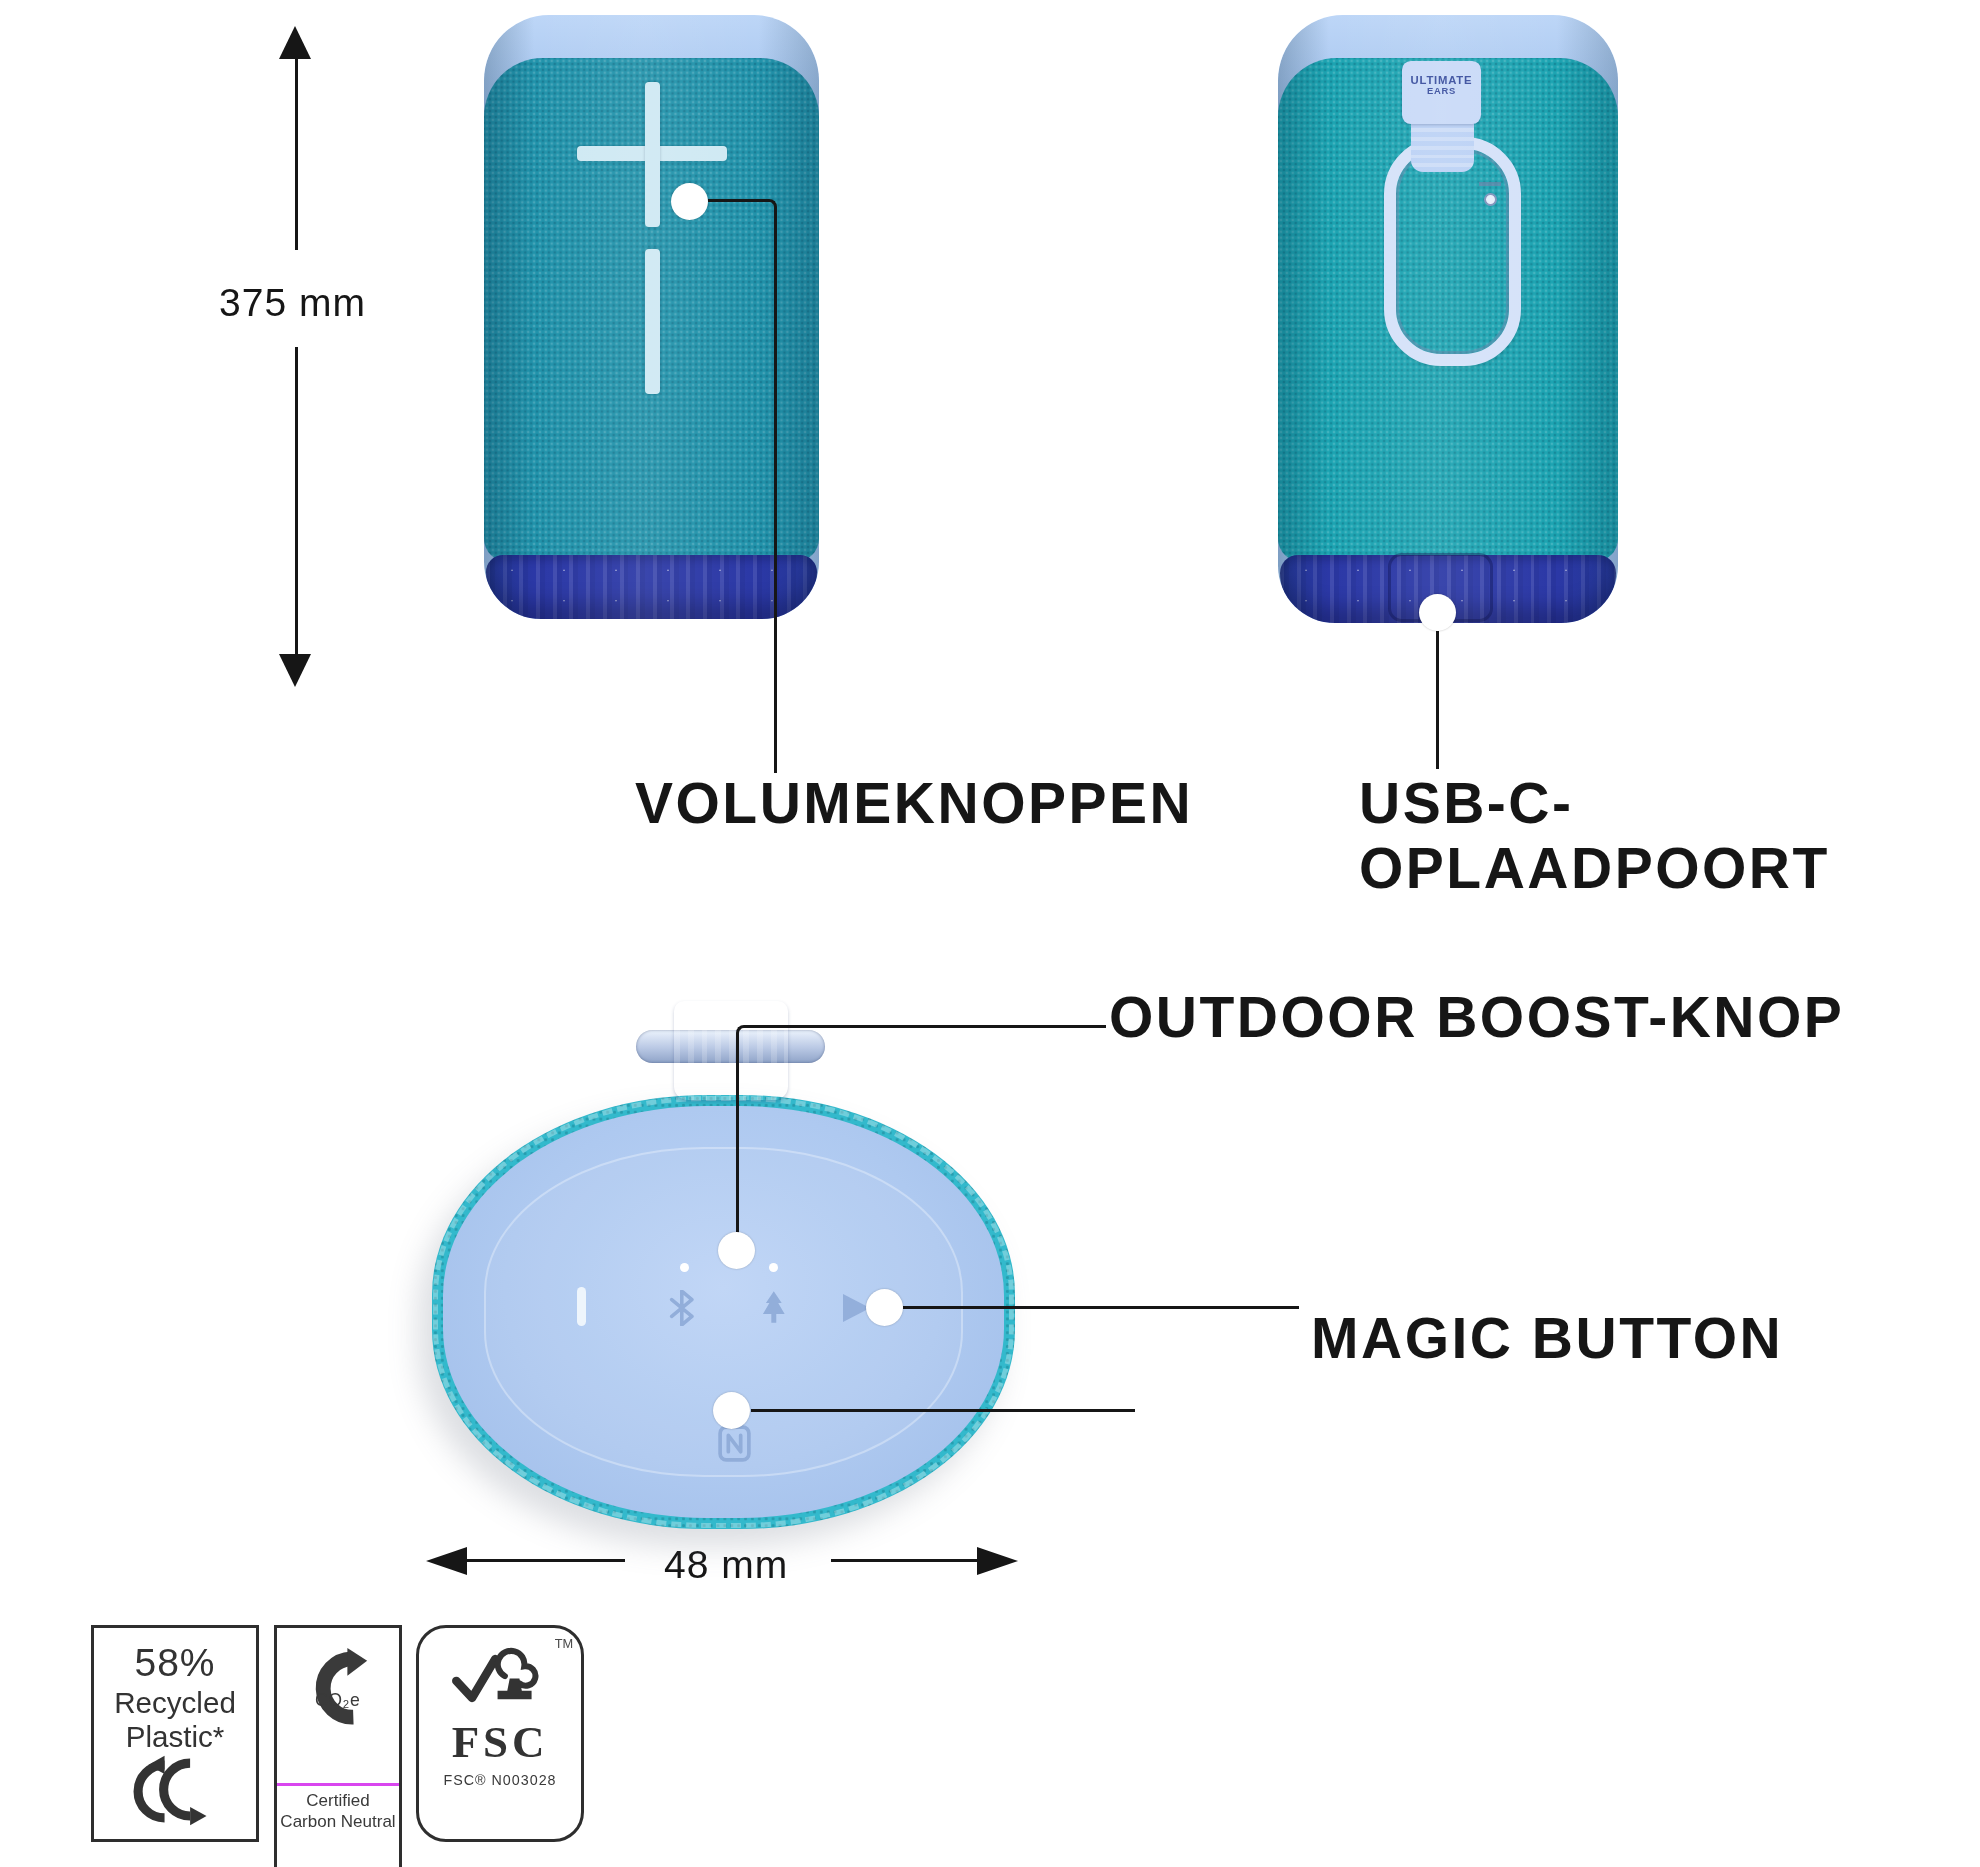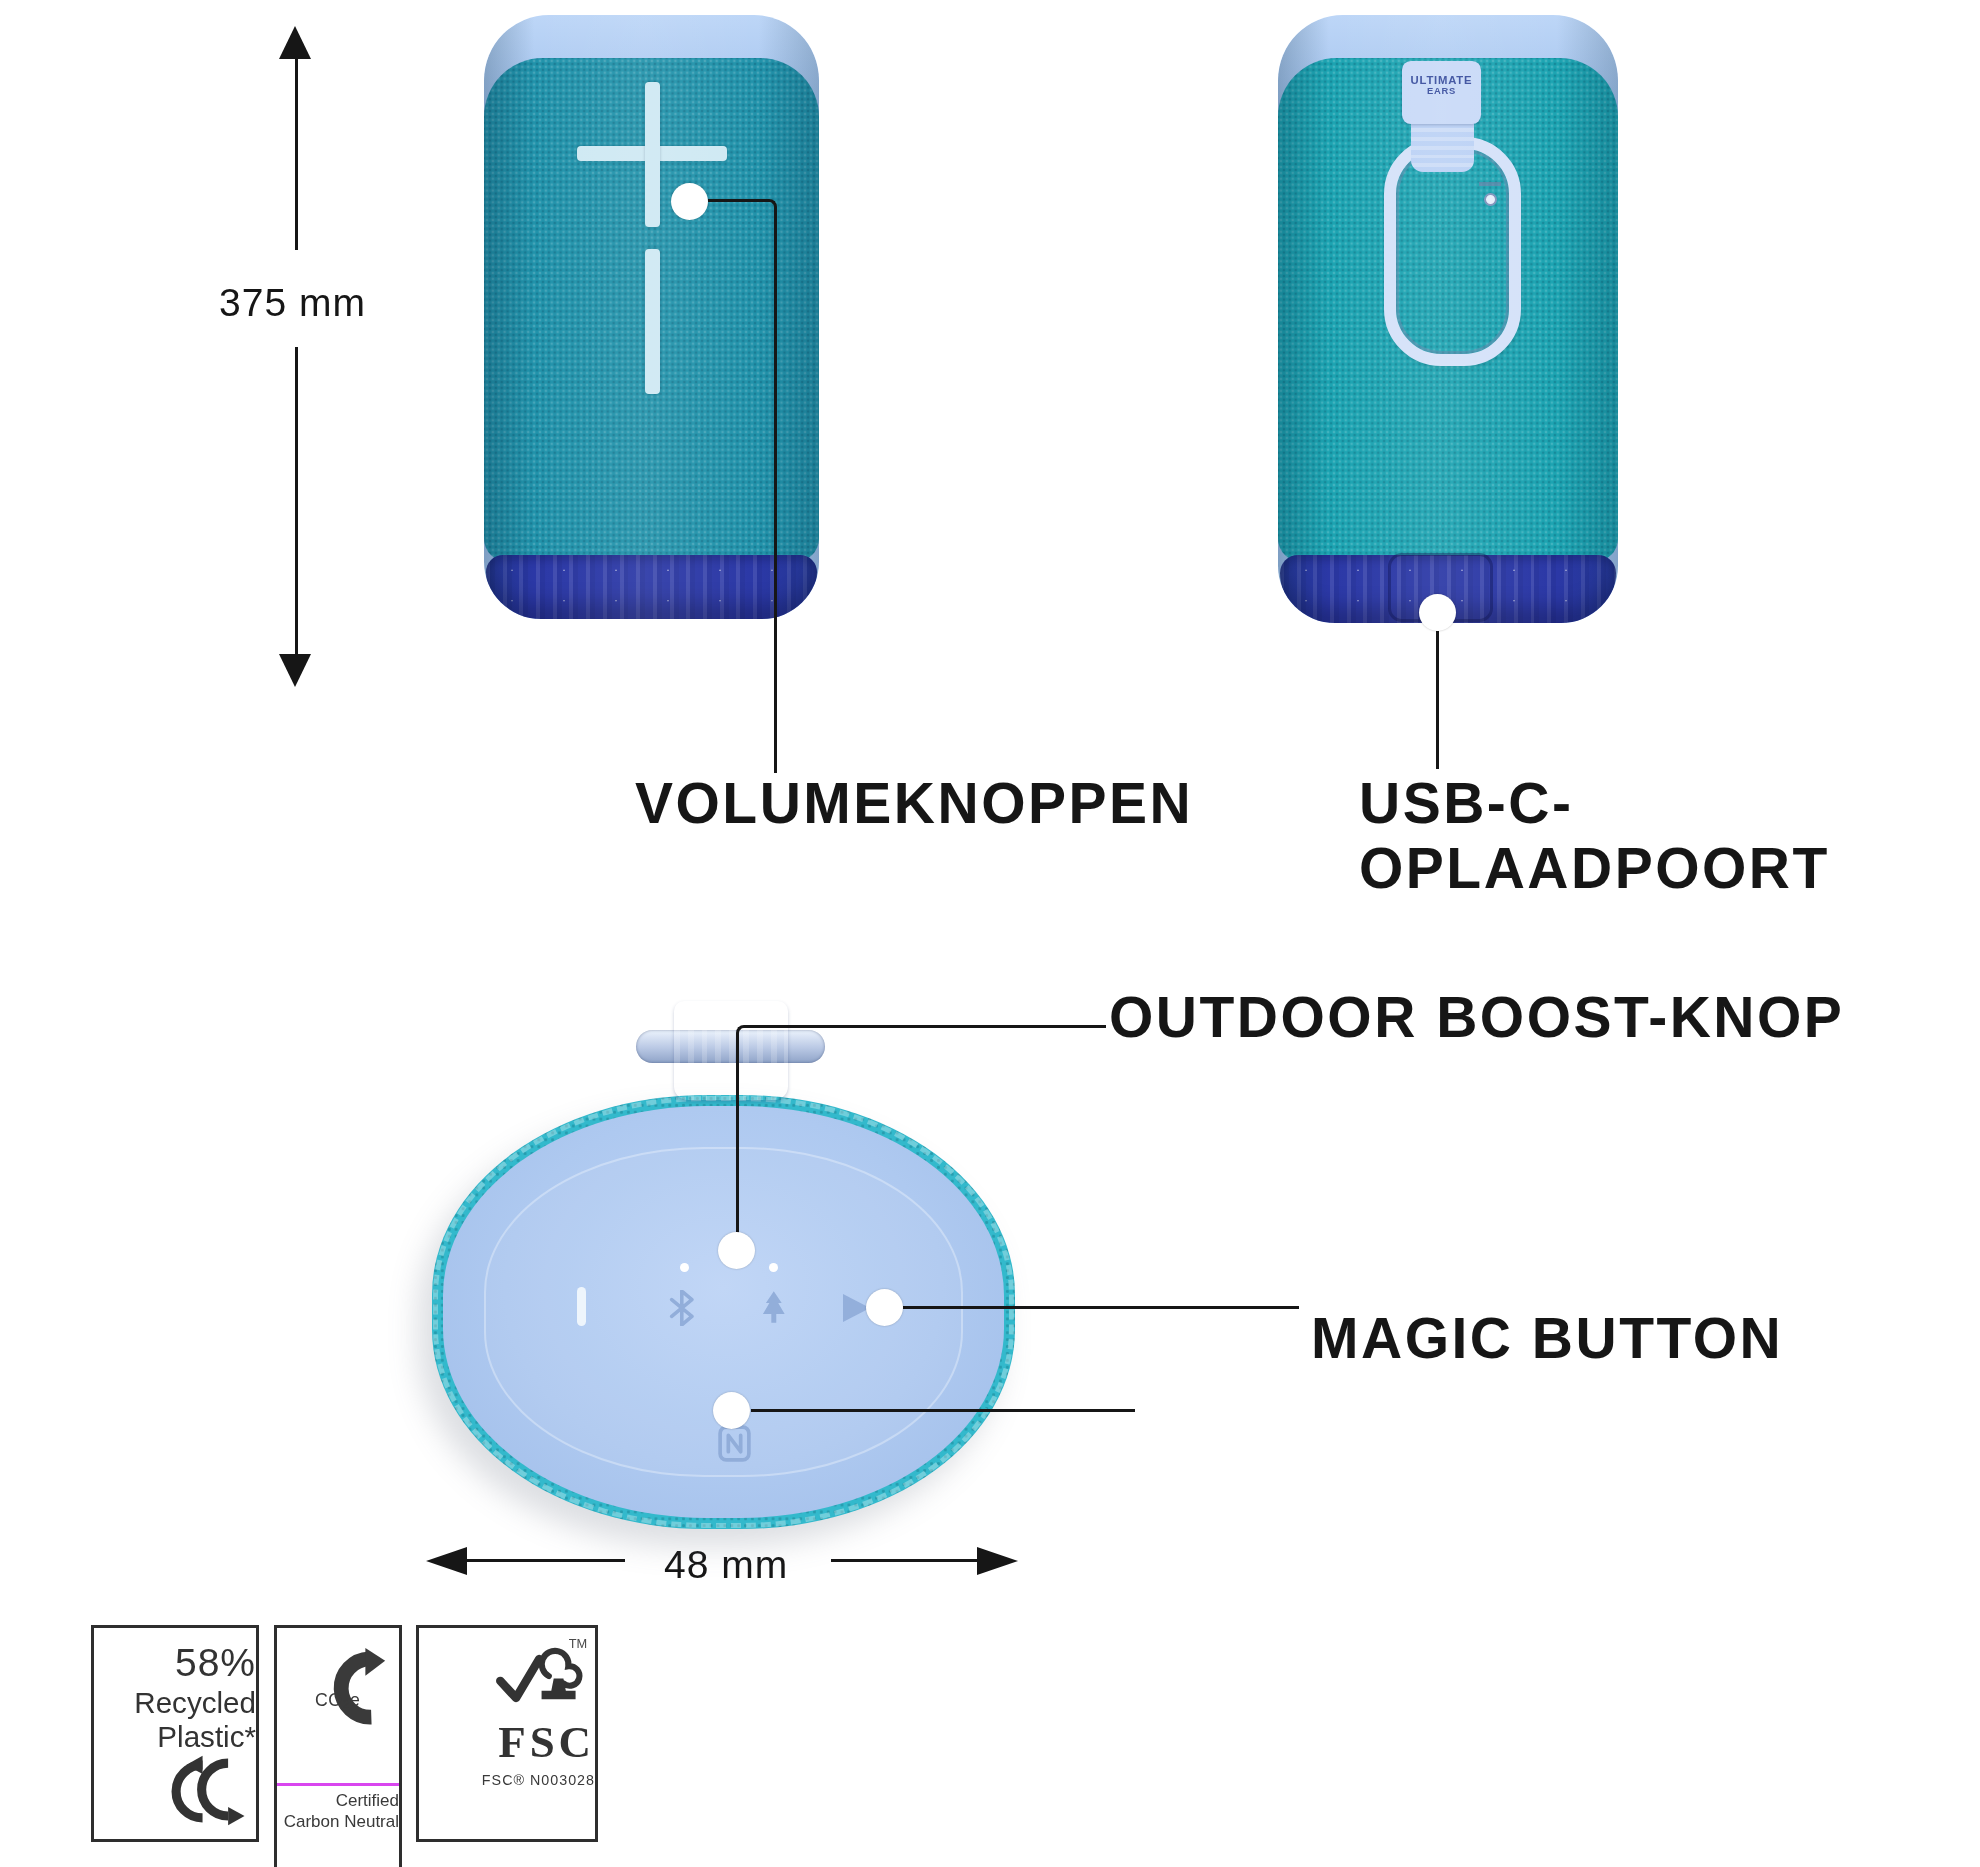--- a/index.html
+++ b/index.html
@@ -83,21 +83,21 @@
        background-image:repeating-linear-gradient(90deg,rgba(255,255,255,.18) 0 5.9px,transparent 5.9px 13.8px);}
   .power-bar{position:absolute;left:577px;top:1287px;width:8.9px;height:39px;border-radius:4.9px;
        background:#eef5fc;z-index:6;}
   .play-tri{position:absolute;left:843px;top:1294px;width:0;height:0;z-index:6;
        border-left:27.6px solid var(--icon-blue);border-top:14.8px solid transparent;
        border-bottom:14.8px solid transparent;opacity:.9;}
   .face-icon{position:absolute;z-index:6;opacity:.92;}
 
   
   .badge{position:absolute;border:3.9px solid #2e2e2e;background:#fff;z-index:2;
-         color:var(--badge-ink);text-align:right;box-sizing:border-box;}
+         color:var(--badge-ink);text-align:center;box-sizing:border-box;}
   .b-pct{font-size:39px;font-weight:500;line-height:45px;padding-top:11.8px;letter-spacing:1px;}
   .b-t2{font-size:29.6px;line-height:35px;}
   .b-t3{font-size:29.6px;line-height:33px;}
   .co2-wrap{position:relative;height:155px;}
   .co2-cap{border-top:3px solid #d946ef;height:51px;padding-top:4.9px;}
   .co2-cap span{display:block;font-size:17px;line-height:20.7px;color:#3a3a3a;}
   .co2-text{position:absolute;left:38px;top:62px;font-size:17.7px;color:#3a3a3a;letter-spacing:0.5px;}
   .fsc-tm{position:absolute;right:7.9px;top:7.9px;font-size:12.8px;color:#4a4a4a;}
   .fsc-name{font-family:"Liberation Serif",serif;font-weight:bold;font-size:45px;
             letter-spacing:3.9px;line-height:47px;margin-top:2px;}
@@ -208,21 +208,21 @@
         <polygon points="52,2 72,15 52,30" fill="#3a3a3a"></polygon>
       </svg>
       <span class="co2-text">CO₂e</span>
     </div>
     <div class="co2-cap">
       <span>Certified</span>
       <span>Carbon Neutral</span>
     </div>
   </div>
 
-  <div class="badge" style="left:416px;top:1625px;width:182px;height:217px;">
+  <div class="badge" style="left:416px;top:1625px;width:168px;height:217px;border-radius:30px;">
     <span class="fsc-tm">TM</span>
     <svg width="102" height="69" viewBox="0 0 84 56" style="margin-top:15.8px;">
       <path d="M6 30 L19 44 L38 12" stroke="#333" stroke-width="7" fill="none" stroke-linecap="round" stroke-linejoin="round"></path>
       <path d="M46 26 a11 11 0 1 1 16 -8 a8 8 0 1 1 -4 14" stroke="#333" stroke-width="5" fill="none" stroke-linecap="round"></path>
       <path d="M50 28 L48 38 L40 38 L40 45 L68 45 L68 38 L60 38 L58 28 Z" fill="#333"></path>
     </svg>
     <div class="fsc-name">FSC</div>
     <div class="fsc-code">FSC® N003028</div>
   </div>
 

